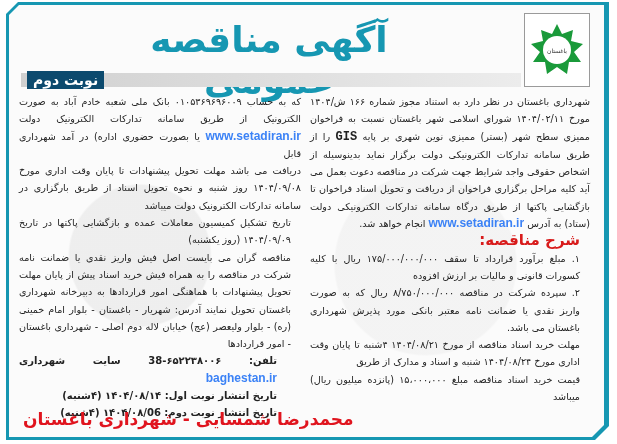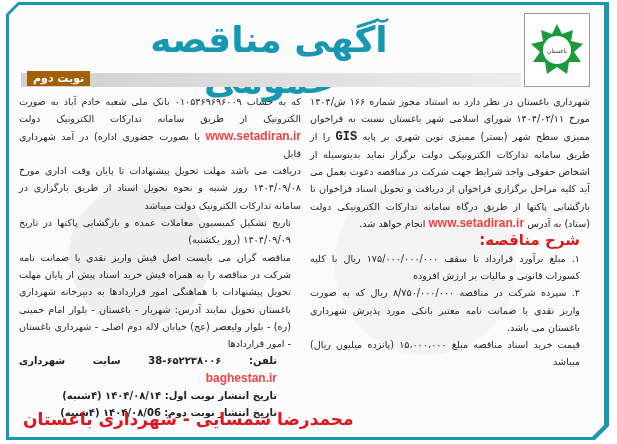--- a/index.html
+++ b/index.html
@@ -33,31 +33,31 @@
     position:absolute; left:110px; top:14px; width:300px; text-align:center;
     font-family:"DejaVu Sans", sans-serif; font-weight:bold; font-size:36px;
     color:#1697b2; direction:rtl; letter-spacing:-1px;
   }
   .round-bar {
     position:absolute; left:12px; top:68px; width:500px; height:14px;
     background:linear-gradient(to right, #d0d0d0, #ececec);
   }
   .round-badge {
     position:absolute; left:18px; top:66px; padding:1px 6px;
-    background:#a16207; color:#fff; font-size:11px; font-weight:bold; direction:rtl;
+    background:#0c4a6e; color:#fff; font-size:14px; font-weight:bold; direction:rtl;
   }
   .col {
     position:absolute; direction:rtl; text-align:justify;
     font-size:9.6px; line-height:17.3px; color:#222;
   }
   .col-right { right:14px; top:88px; width:280px; }
   .col-left { left:10px; top:88px; width:282px; }
   .col p { margin:0; }
   .col .indent { padding-right:10px; }
-  .web { font-family:"Liberation Sans", sans-serif; font-weight:bold; font-size:12px; color:#ef4444; }
+  .web { font-family:"Liberation Sans", sans-serif; font-weight:bold; font-size:12px; color:#3b82f6; }
   .gis { font-family:Liberation Mono, monospace; font-weight:bold; font-size:12px; }
   .section-h { color:#d81b1b; font-weight:bold; padding-right:10px; font-size:15px; }
   .bold-line { font-weight:bold; font-size:10px; padding-right:24px; }
   .signature {
     position:absolute; left:14px; bottom:8px; direction:rtl;
     color:#e0141e; font-weight:bold; font-size:17px;
   }
 </style>
 </head>
 <body>
@@ -85,20 +85,21 @@
     <p>
       <span>شهرداری باغستان در نظر دارد به استناد مجوز شماره ۱۶۶ ش/۱۴۰۴ مورخ ۱۴۰۴/۰۲/۱۱ شورای اسلامی شهر باغستان نسبت به فراخوان ممیزی سطح شهر (بستر) ممیزی نوین شهری بر پایه</span>
       <span class="gis">GIS</span>
       <span>را از طریق سامانه تدارکات الکترونیکی دولت برگزار نماید بدینوسیله از اشخاص حقوقی واجد شرایط جهت شرکت در مناقصه دعوت بعمل می آید کلیه مراحل برگزاری فراخوان از دریافت و تحویل اسناد فراخوان تا بازگشایی پاکتها از طریق درگاه سامانه تدارکات الکترونیکی دولت (ستاد) به آدرس</span>
       <span class="web">www.setadiran.ir</span>
       <span>انجام خواهد شد.</span>
     </p>
     <p class="section-h">شرح مناقصه:</p>
     <p class="indent">۱. مبلغ برآورد قرارداد تا سقف ۱۷۵/۰۰۰/۰۰۰/۰۰۰ ریال با کلیه کسورات قانونی و مالیات بر ارزش افزوده</p>
     <p class="indent">۲. سپرده شرکت در مناقصه ۸/۷۵۰/۰۰۰/۰۰۰ ریال که به صورت واریز نقدی یا ضمانت نامه معتبر بانکی مورد پذیرش شهرداری باغستان می باشد.</p>
+    <p class="indent">مهلت خرید اسناد مناقصه از مورخ ۱۴۰۴/۰۸/۲۱ ۴شنبه تا پایان وقت اداری مورخ ۱۴۰۴/۰۸/۲۴ شنبه و اسناد و مدارک از طریق</p>
     <p class="indent">قیمت خرید اسناد مناقصه مبلغ ۱۵،۰۰۰،۰۰۰ (پانزده میلیون ریال) میباشد</p>
   </div>
 
   <div class="col col-left">
     <p>
       <span>که به حساب ۰۱۰۵۳۶۹۶۹۶۰۰۹ بانک ملی شعبه خادم آباد به صورت الکترونیک از طریق سامانه تدارکات الکترونیک دولت</span>
       <span class="web">www.setadiran.ir</span>
       <span>یا بصورت حضوری اداره) در آمد شهرداری قابل</span>
     </p>
     <p>دریافت می باشد مهلت تحویل پیشنهادات تا پایان وقت اداری مورخ ۱۴۰۴/۰۹/۰۸ روز شنبه و نحوه تحویل اسناد از طریق بارگزاری در سامانه تدارکات الکترونیک دولت میباشد</p>

